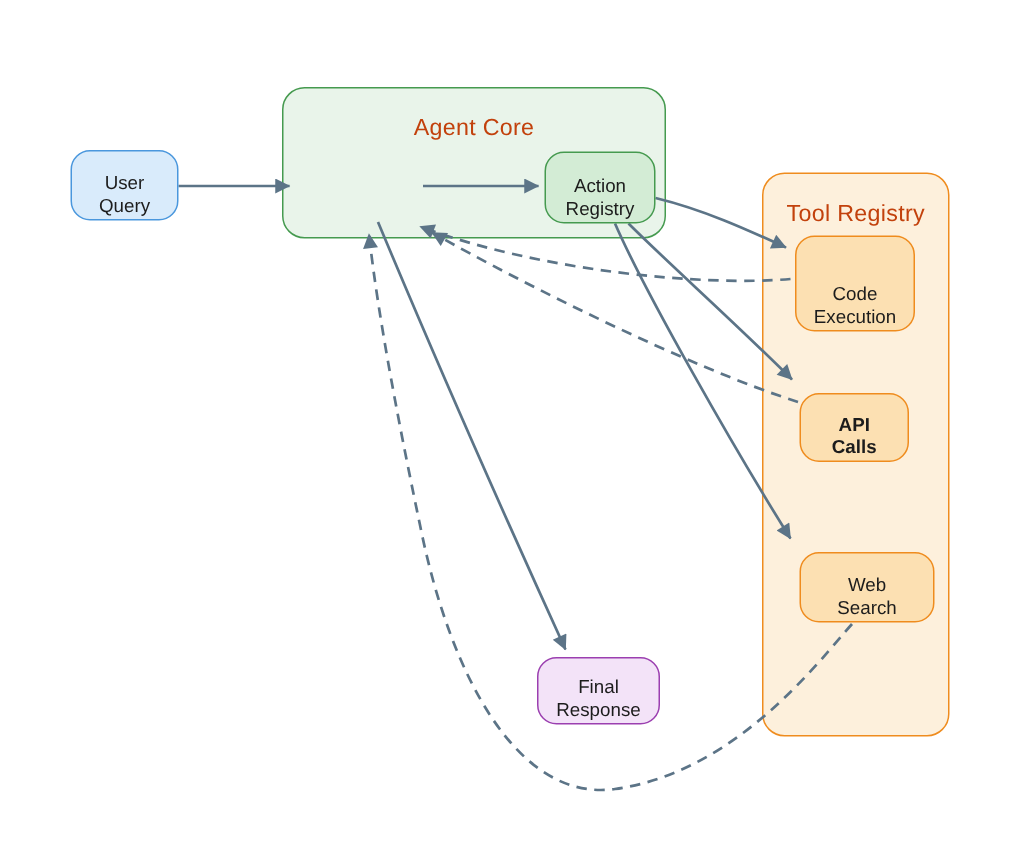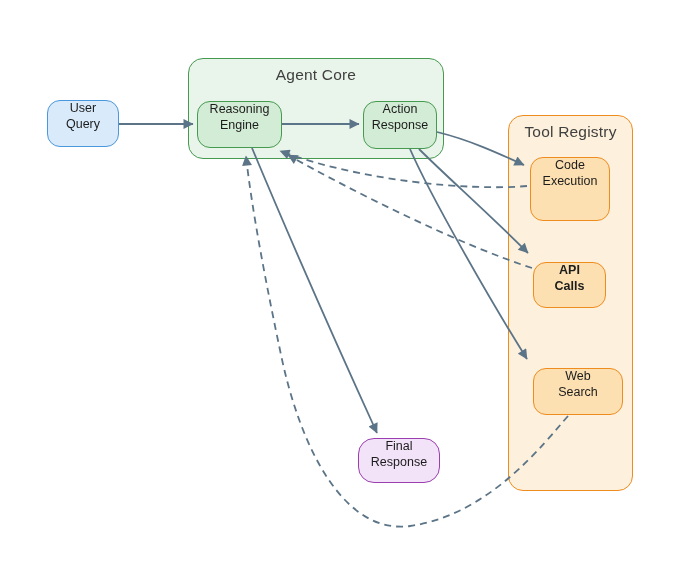--- a/index.html
+++ b/index.html
@@ -11,42 +11,42 @@
   .stage{position:absolute;left:0;top:0;width:681px;height:576px;}
   svg.edges{position:absolute;left:0;top:0;width:681px;height:576px;overflow:visible;}
   path.edge{fill:none;stroke:var(--edge);stroke-width:1.8px;}
   path.edge.dashed{stroke-dasharray:7 5;}
 
   .group{
     position:absolute;border-radius:15px;box-sizing:border-box;
     border:1.7px solid;
   }
   .group-title{
-    text-align:center;font-size:15.5px;color:#404040;
-    padding-top:7px;letter-spacing:.2px;
+    text-align:center;font-size:15.5px;color:#c2410c;
+    padding-top:18px;letter-spacing:.2px;
   }
   .group.agent-core{
     left:188px;top:58px;width:256px;height:101px;
     background:var(--green-bg);border-color:var(--green-border);
   }
   .group.tool-registry{
     left:508px;top:115px;width:125px;height:376px;
     background:var(--orange-bg);border-color:var(--orange-border);
   }
 
   .node{
     position:absolute;border-radius:13px;box-sizing:border-box;
-    border:1.8px solid;display:flex;align-items:flex-start;justify-content:center;
+    border:1.8px solid;display:flex;align-items:flex-end;justify-content:center;
     text-align:center;font-size:12.5px;line-height:1.25;color:#1c1c1c;
   }
   .node .lbl{white-space:pre-line;}
   .node.blue  {background:var(--blue-node-bg);  border-color:var(--blue-border);}
   .node.green {background:var(--green-node-bg); border-color:var(--green-border);}
   .node.orange{background:var(--orange-node-bg);border-color:var(--orange-border);}
-  .node.purple{background:var(--purple-node-bg);border-color:var(--purple-border);border-radius:16px;}
+  .node.purple{background:var(--purple-node-bg);border-color:var(--purple-border);}
 
   .node.user-query     {left:47px; top:100px;width:72px;height:47px;}
   .node.reasoning      {left:197px;top:101px;width:85px;height:47px;}
   .node.planning       {left:363px;top:101px;width:74px;height:48px;}
   .node.code-exec      {left:530px;top:157px;width:80px;height:64px;}
   .node.api-calls      {left:533px;top:262px;width:73px;height:46px;font-weight:bold;}
   .node.web-search     {left:533px;top:368px;width:90px;height:47px;}
   .node.final-response {left:358px;top:438px;width:82px;height:45px;}
 </style>
 </head>
@@ -77,28 +77,24 @@
     <path class="edge dashed" marker-end="url(#arrow)" d="M527,186 C470,191 360,181 280,151"></path>
     <path class="edge dashed" marker-end="url(#arrow)" d="M532,268 C460,245 350,190 288,155"></path>
     <path class="edge dashed" marker-end="url(#arrow)" d="M568,416 C545,442 490,515 410,526 C345,535 300,450 280,350 C268,293 252,212 246,156"></path>
   </svg>
 
   <div class="node blue user-query">
     <span class="lbl">User
 Query</span>
   </div>
 
-  <div class="node green reasoning">
-    <span class="lbl">Reasoning
-Engine</span>
-  </div>
 
   <div class="node green planning">
     <span class="lbl">Action
-Response</span>
+Registry</span>
   </div>
 
   <div class="node orange code-exec">
     <span class="lbl">Code
 Execution</span>
   </div>
 
   <div class="node orange api-calls">
     <span class="lbl">API
 Calls</span>

